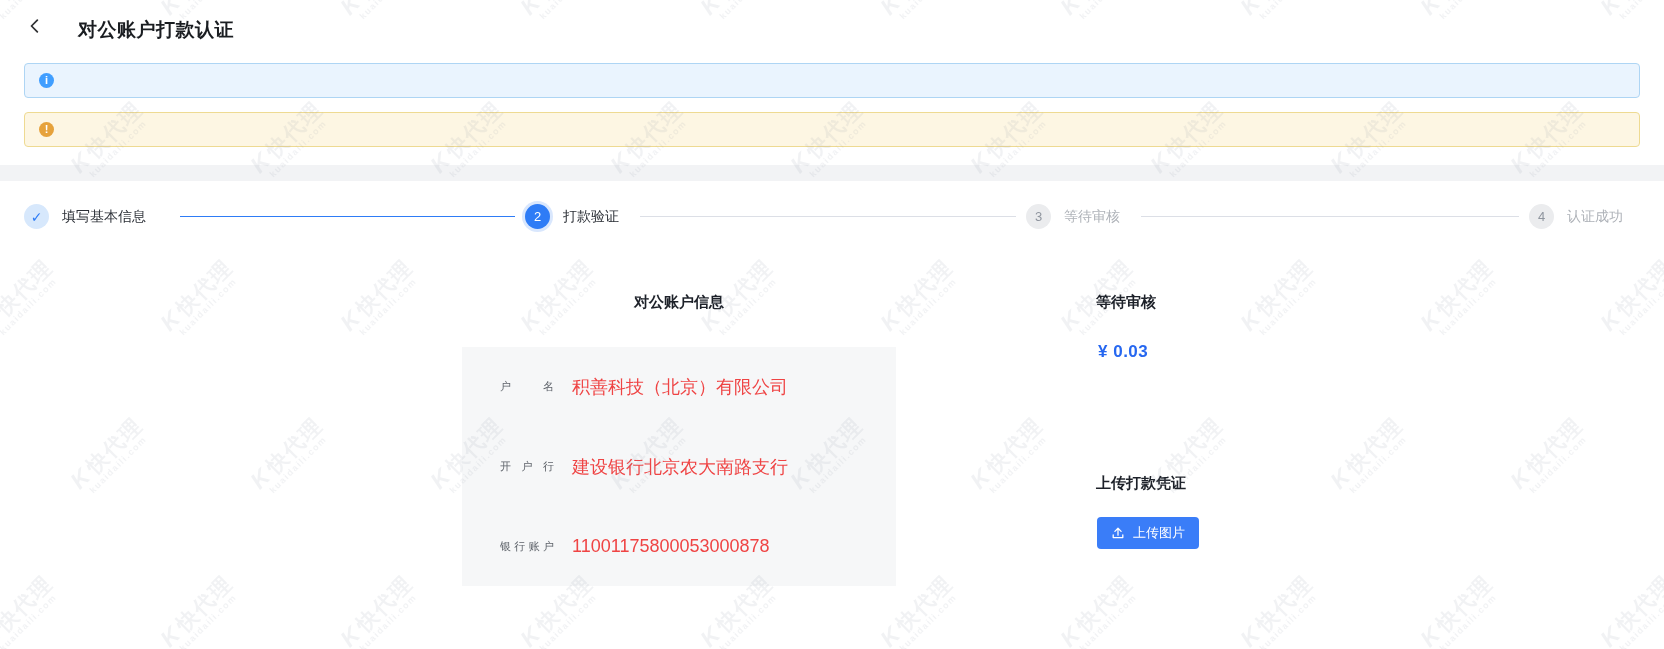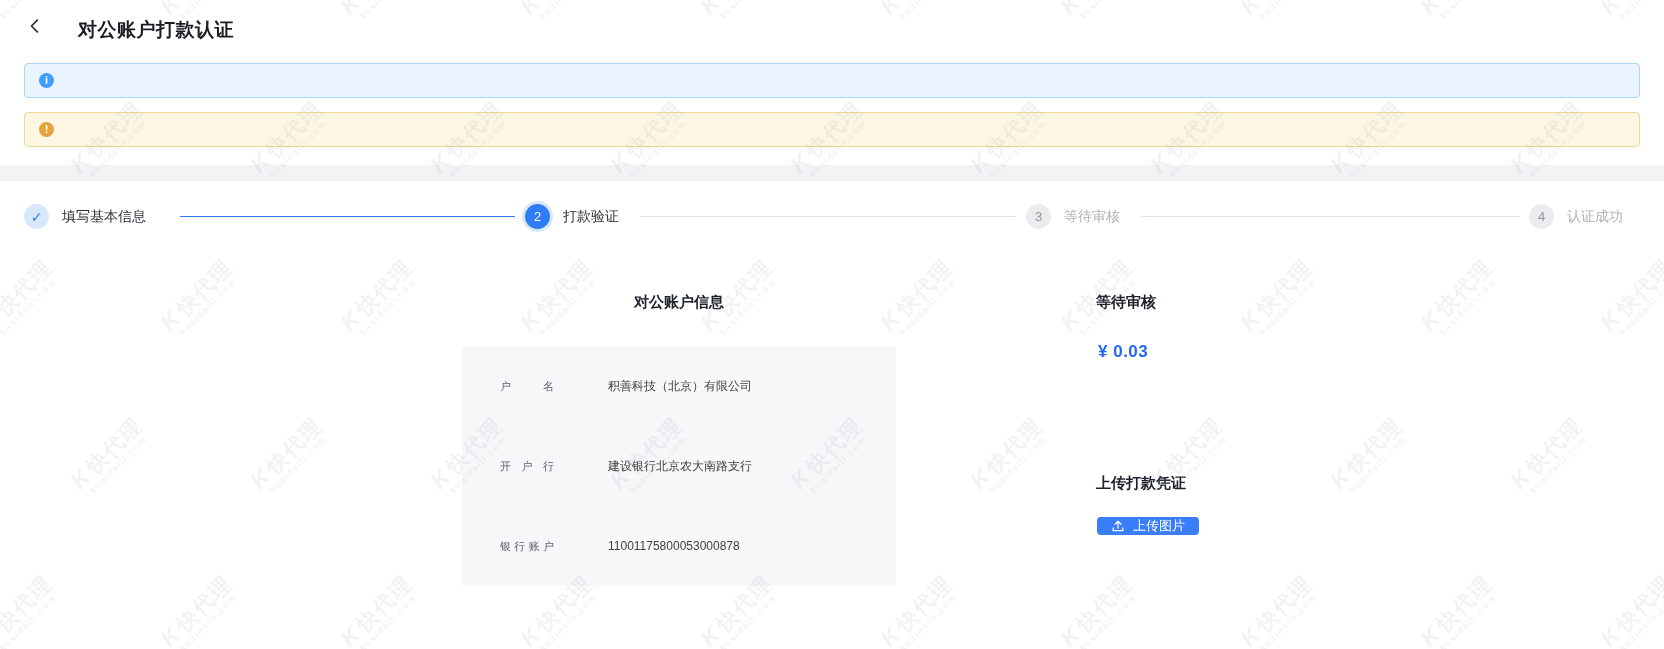--- a/index.html
+++ b/index.html
@@ -55,28 +55,28 @@
   .sec-title { position:absolute; font-size:15px; font-weight:700; color:#1d2129; }
   .acct-title { left:452px; width:434px; top:112px; text-align:center;font-family:Liberation Serif, serif; }
   .verify-title { left:1086px; top:112px; }
   .upload-title { left:1086px; top:293px; }
 
   
   .acct-table { position:absolute; left:452px; top:166px; width:434px; height:239px;
                 background:#f6f7f8; display:flex; flex-direction:column; }
   .acct-row { flex:1; display:flex; align-items:center; padding-left:38px; }
   .acct-label { width:54px; font-size:11px; color:#5f646b; text-align:justify; text-align-last:justify; }
-  .acct-value { margin-left:54px; font-size:12px; color:#404040; }
+  .acct-value { margin-left:18px; font-size:18px; color:#ef4444; }
 
   
   .amount { position:absolute; left:1088px; top:161px; font-size:17px; font-weight:600;
             color:#2667f0; letter-spacing:0.5px; }
 
   
-  .upload-btn { position:absolute; left:1087px; top:336px; width:102px; height:18px;
+  .upload-btn { position:absolute; left:1087px; top:336px; width:102px; height:32px;
                 background:#3a7df8; border:none; border-radius:4px; color:#fff; font-size:13px;
                 display:flex; align-items:center; justify-content:center; gap:8px; cursor:pointer;
                 font-family:inherit; }
 
   
   .wm-layer { position:absolute; inset:0; z-index:3; pointer-events:none; overflow:hidden; }
   .wm-tile { position:absolute; width:160px; transform:rotate(-45deg); text-align:center;
              color:rgba(143,156,172,0.13); line-height:1.1; }
   .wm-line1 { font-size:21px; font-weight:800; letter-spacing:2px; white-space:nowrap; }
   .wm-k { font-size:23px; font-weight:900; font-style:italic; margin-right:3px; }

